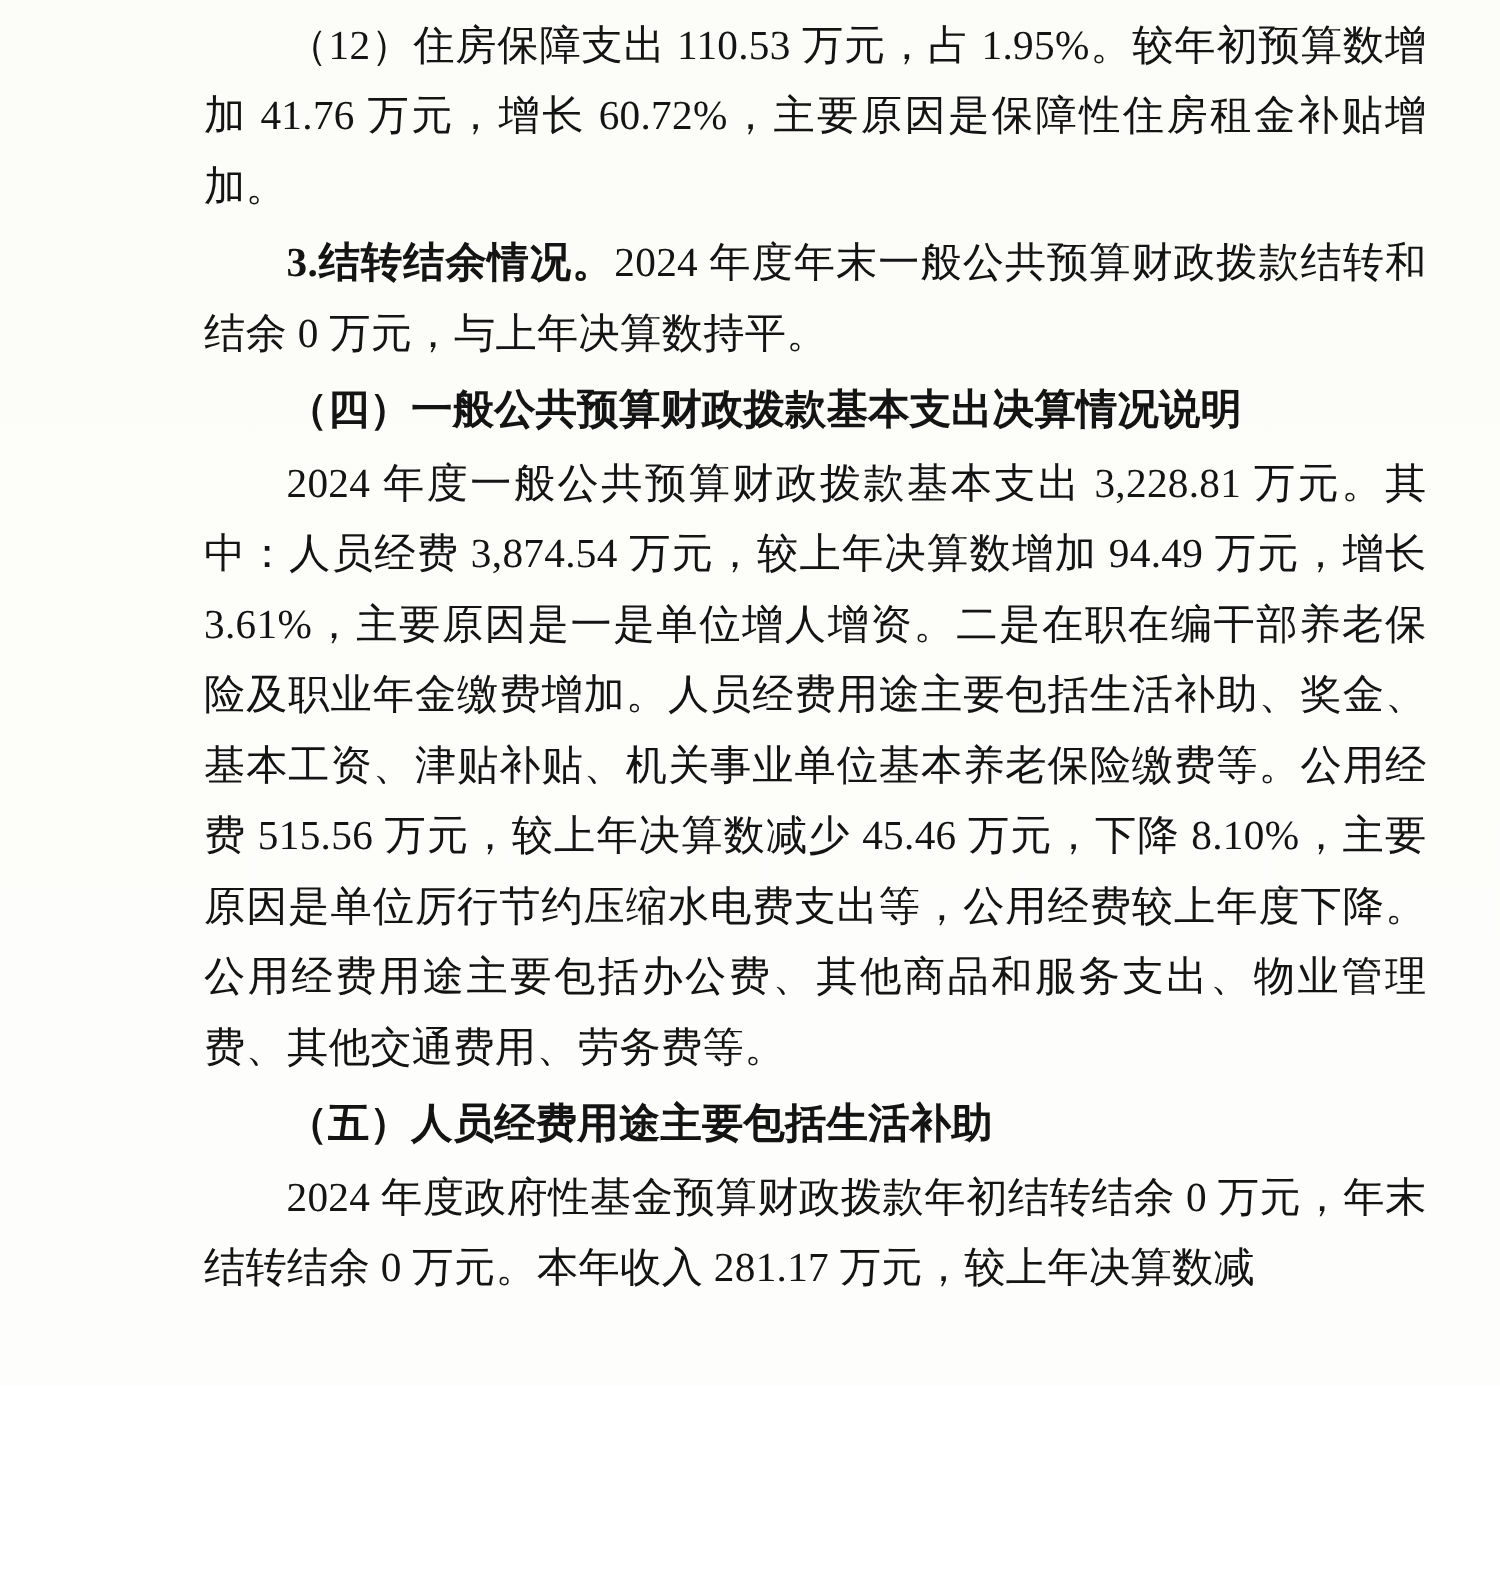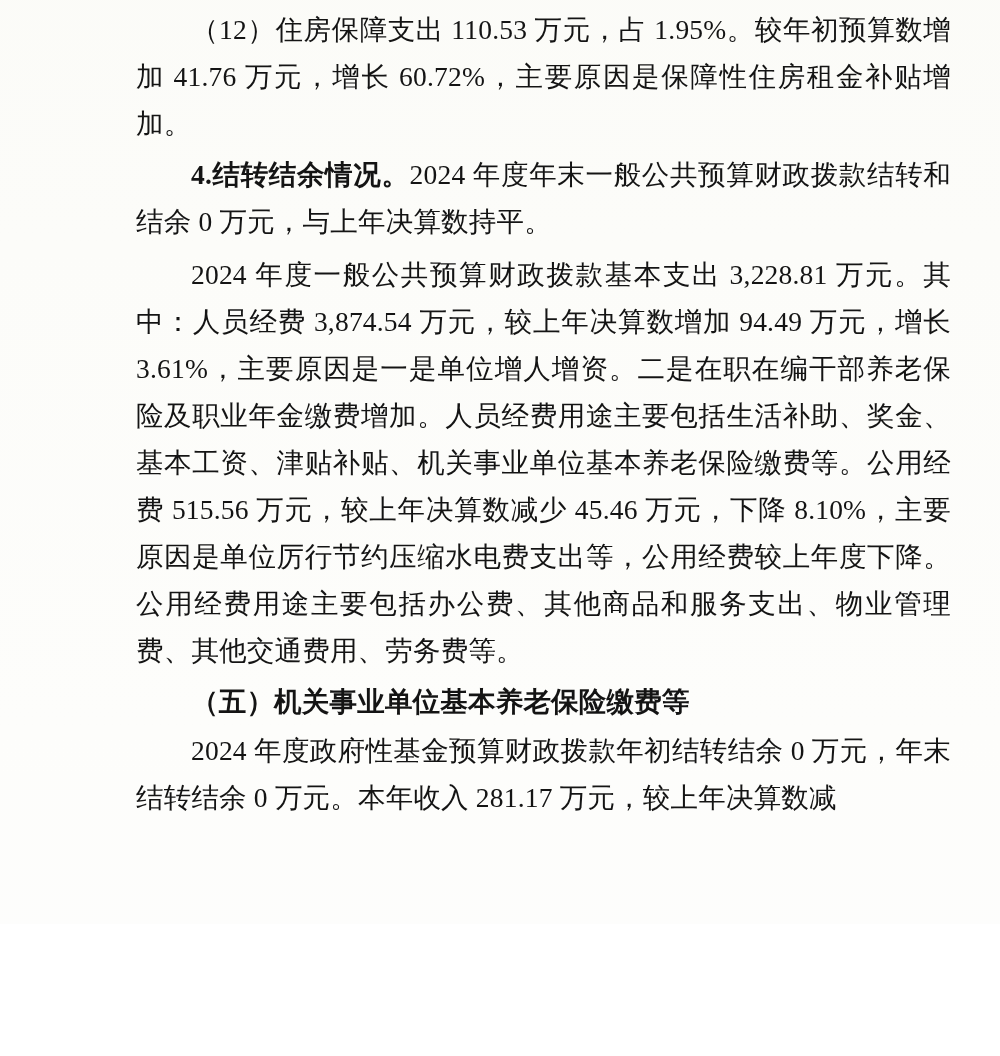--- a/index.html
+++ b/index.html
@@ -54,27 +54,28 @@
 <body>
 
 <div class="page">
   <div class="blk">
 
     <p class="para indent">（12）住房保障支出 110.53 万元，占 1.95%。较年初预算数增加 41.76 万元，增长 60.72%，主要原因是保障性住房租金补贴增加。</p>
     <div class="gap-sm"></div>
 
     <div class="gap-sm"></div>
 
-    <p class="para indent"><span class="bold">4.结转结余情况。</span><span>2024 年度年末一般公共预算财政拨款结转和结余 0 万元，与上年决算数持平。</span></p>
+    <p class="para indent"><span class="bold">3.结转结余情况。</span><span>2024 年度年末一般公共预算财政拨款结转和结余 0 万元，与上年决算数持平。</span></p>
     <div class="gap-md"></div>
 
+    <p class="para indent bold">（四）一般公共预算财政拨款基本支出决算情况说明</p>
     <div class="gap-sm"></div>
 
     <p class="para indent">2024 年度一般公共预算财政拨款基本支出 3,228.81 万元。其中：人员经费 3,874.54 万元，较上年决算数增加 94.49 万元，增长 3.61%，主要原因是一是单位增人增资。二是在职在编干部养老保险及职业年金缴费增加。人员经费用途主要包括生活补助、奖金、基本工资、津贴补贴、机关事业单位基本养老保险缴费等。公用经费 515.56 万元，较上年决算数减少 45.46 万元，下降 8.10%，主要原因是单位厉行节约压缩水电费支出等，公用经费较上年度下降。公用经费用途主要包括办公费、其他商品和服务支出、物业管理费、其他交通费用、劳务费等。</p>
     <div class="gap-md"></div>
 
-    <p class="para indent bold">（五）机关事业单位基本养老保险缴费等</p>
+    <p class="para indent bold">（五）人员经费用途主要包括生活补助</p>
     <div class="gap-sm"></div>
 
     <p class="para indent">2024 年度政府性基金预算财政拨款年初结转结余 0 万元，年末结转结余 0 万元。本年收入 281.17 万元，较上年决算数减</p>
 
   </div>
 </div>
 
 </body></html>

